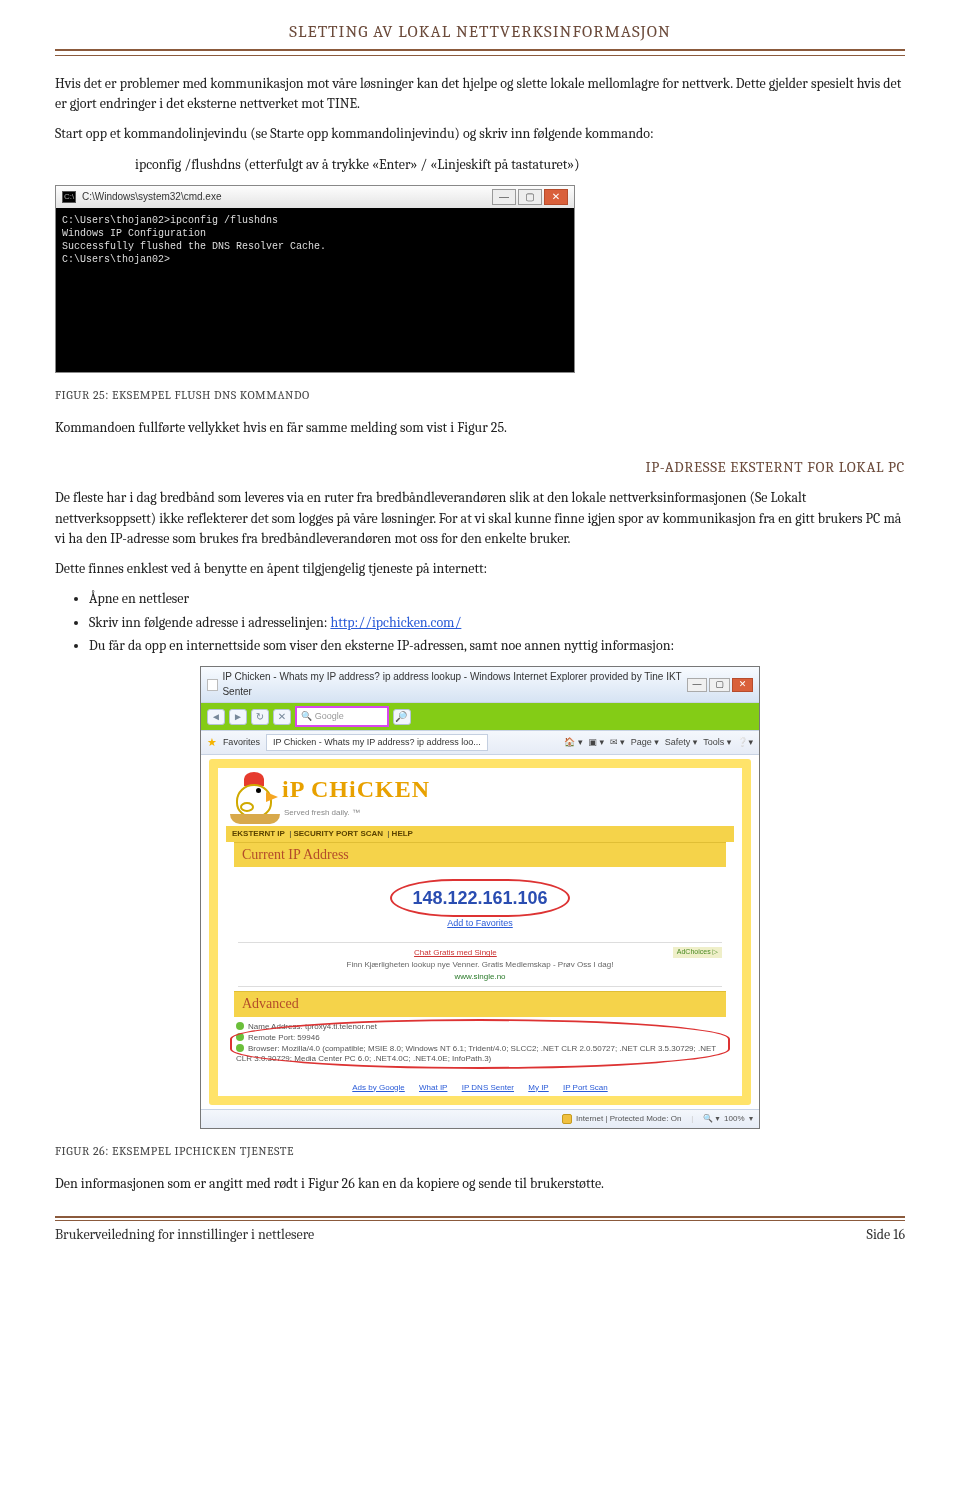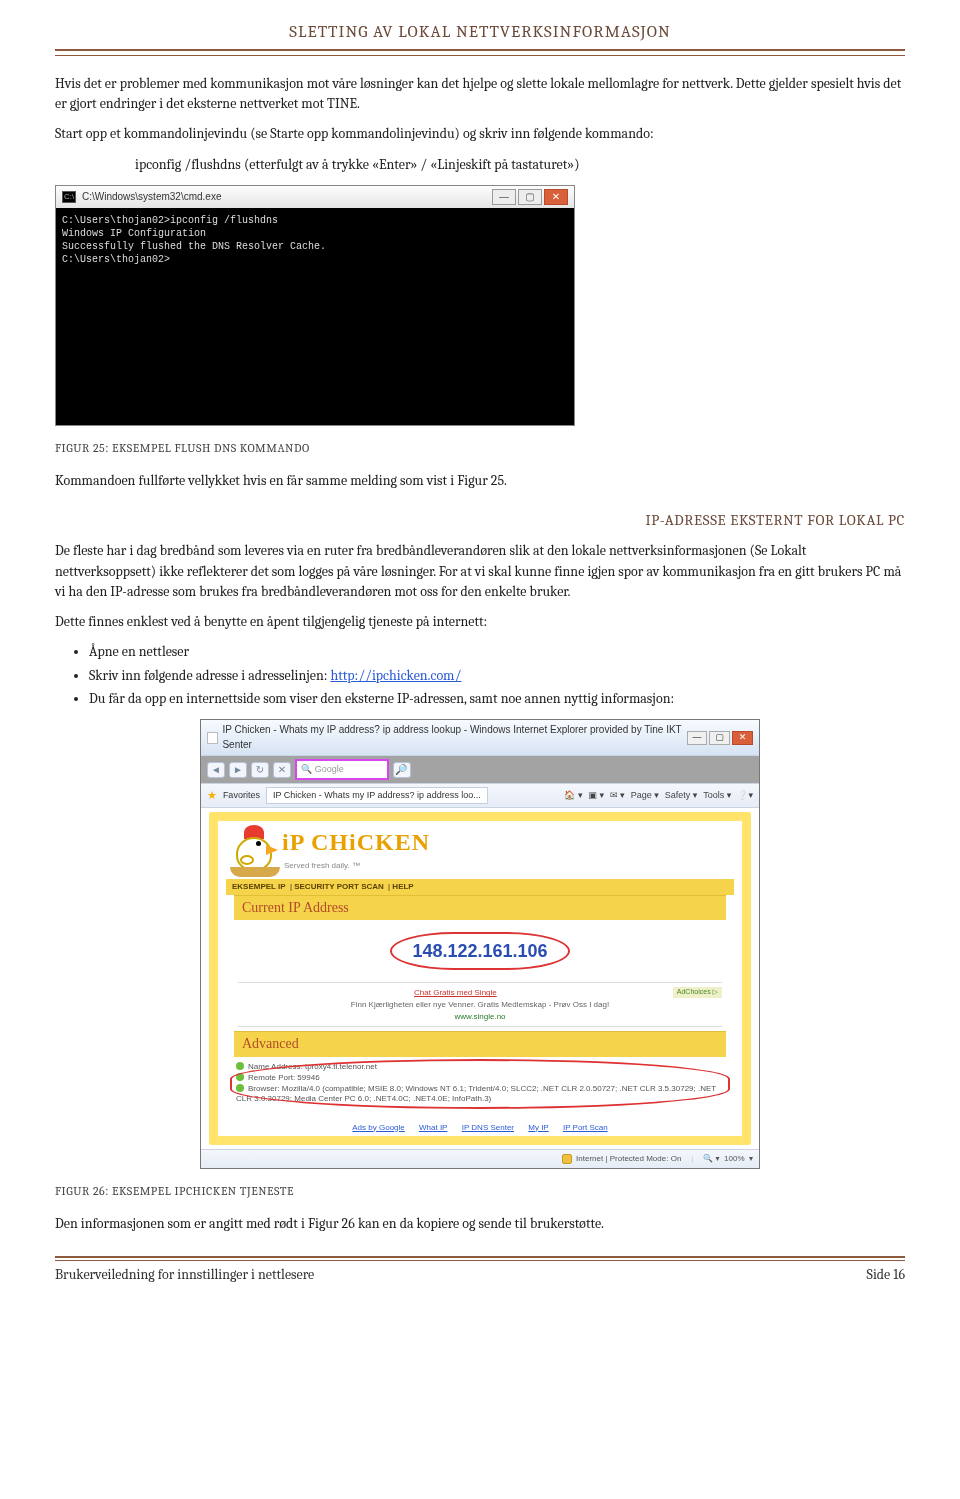--- a/index.html
+++ b/index.html
@@ -45,21 +45,21 @@
     display:flex;
     align-items:center;
   }
   .cmd-titlebar .cmd-icon {
     width: 14px; height:12px; background:#000; border:1px solid #555; margin-right:6px;
     display:flex; align-items:center; justify-content:center; color:#aaa; font-size:8px;
   }
   .cmd-titlebar .spacer{flex:1;}
   .cmd-titlebar .wbtn{width:24px;height:16px;border:1px solid #999;background:#ededed;margin-left:2px;display:flex;align-items:center;justify-content:center;font-size:10px;color:#555;}
   .cmd-titlebar .wbtn.close{background:#d9603b;color:#fff;border-color:#b64c2c;}
-  .cmd-body { padding: 6px; height: 217px; overflow:hidden; white-space:pre; }
+  .cmd-body { padding: 6px; height: 164px; overflow:hidden; white-space:pre; }
   .caption {
     text-align: left;
     font-size: 12px;
     color: #444;
     letter-spacing: 0.5px;
     margin: 14px 0 14px 0;
   }
   .section-title {
     text-align: right;
     color: #6b4a3a;
@@ -69,21 +69,21 @@
   }
   ul { margin: 8px 0 8px 34px; }
   li { margin: 3px 0; }
   a { color: #2a5bd7; text-decoration: underline; }
 
   
   .ie-window {
     width: 560px;
     margin: 10px auto 4px auto;
     border: 1px solid #777;
-    background:#a3a3a3;
+    background:#84cc16;
     font-family: Tahoma, Arial, sans-serif;
     font-size: 9px;
     color:#333;
   }
   .ie-titlebar {
     background: linear-gradient(#f8fbff,#d6e3f3);
     padding: 3px 6px;
     font-size: 10px;
     display:flex; align-items:center;
   }
@@ -223,34 +223,35 @@
             <div class="beak"></div>
             <div class="wing"></div>
             <div class="nest"></div>
         </div>
         <div class="ipc-logo">
           <div class="ipc-logo-text">iP CHiCKEN</div>
           <div class="ipc-served">Served fresh daily. ™</div>
         </div>
       </div>
       <div class="ipc-nav">
-        <span>EKSEMPEL IP</span> |
+        <span>EKSTERNT IP</span> |
         <span>SECURITY PORT SCAN</span> |
         <span>HELP</span>
       </div>
       <div class="ipc-section">Current IP Address</div>
       <div class="ipc-ipbox">
         <div class="ipc-ellipse">
           <div class="ipc-ip">148.122.161.106</div>
         </div>
+        <div><a href="#" class="ipc-fav">Add to Favorites</a></div>
       </div>
       <div class="ipc-ad">
         <span class="chip">AdChoices ▷</span>
         <a href="#">Chat Gratis med Single</a><br>
-        <span>Finn Kjærligheten eller nye Venner. Gratis Medlemskap - Prøv Oss I dag!</span><br>
+        <span>Finn Kjærligheten lookup nye Venner. Gratis Medlemskap - Prøv Oss I dag!</span><br>
         <span style="color:#2a7a2a">www.single.no</span>
       </div>
       <div class="ipc-section">Advanced</div>
       <div class="ipc-adv">
         <div class="ring"></div>
         <div class="row"><span class="dot"></span><span>Name Address: tproxy4.ti.telenor.net</span></div>
         <div class="row"><span class="dot"></span><span>Remote Port: 59946</span></div>
         <div class="row"><span class="dot"></span><span>Browser: Mozilla/4.0 (compatible; MSIE 8.0; Windows NT 6.1; Trident/4.0; SLCC2; .NET CLR 2.0.50727; .NET CLR 3.5.30729; .NET CLR 3.0.30729; Media Center PC 6.0; .NET4.0C; .NET4.0E; InfoPath.3)</span></div>
       </div>
       <div class="ipc-links">

